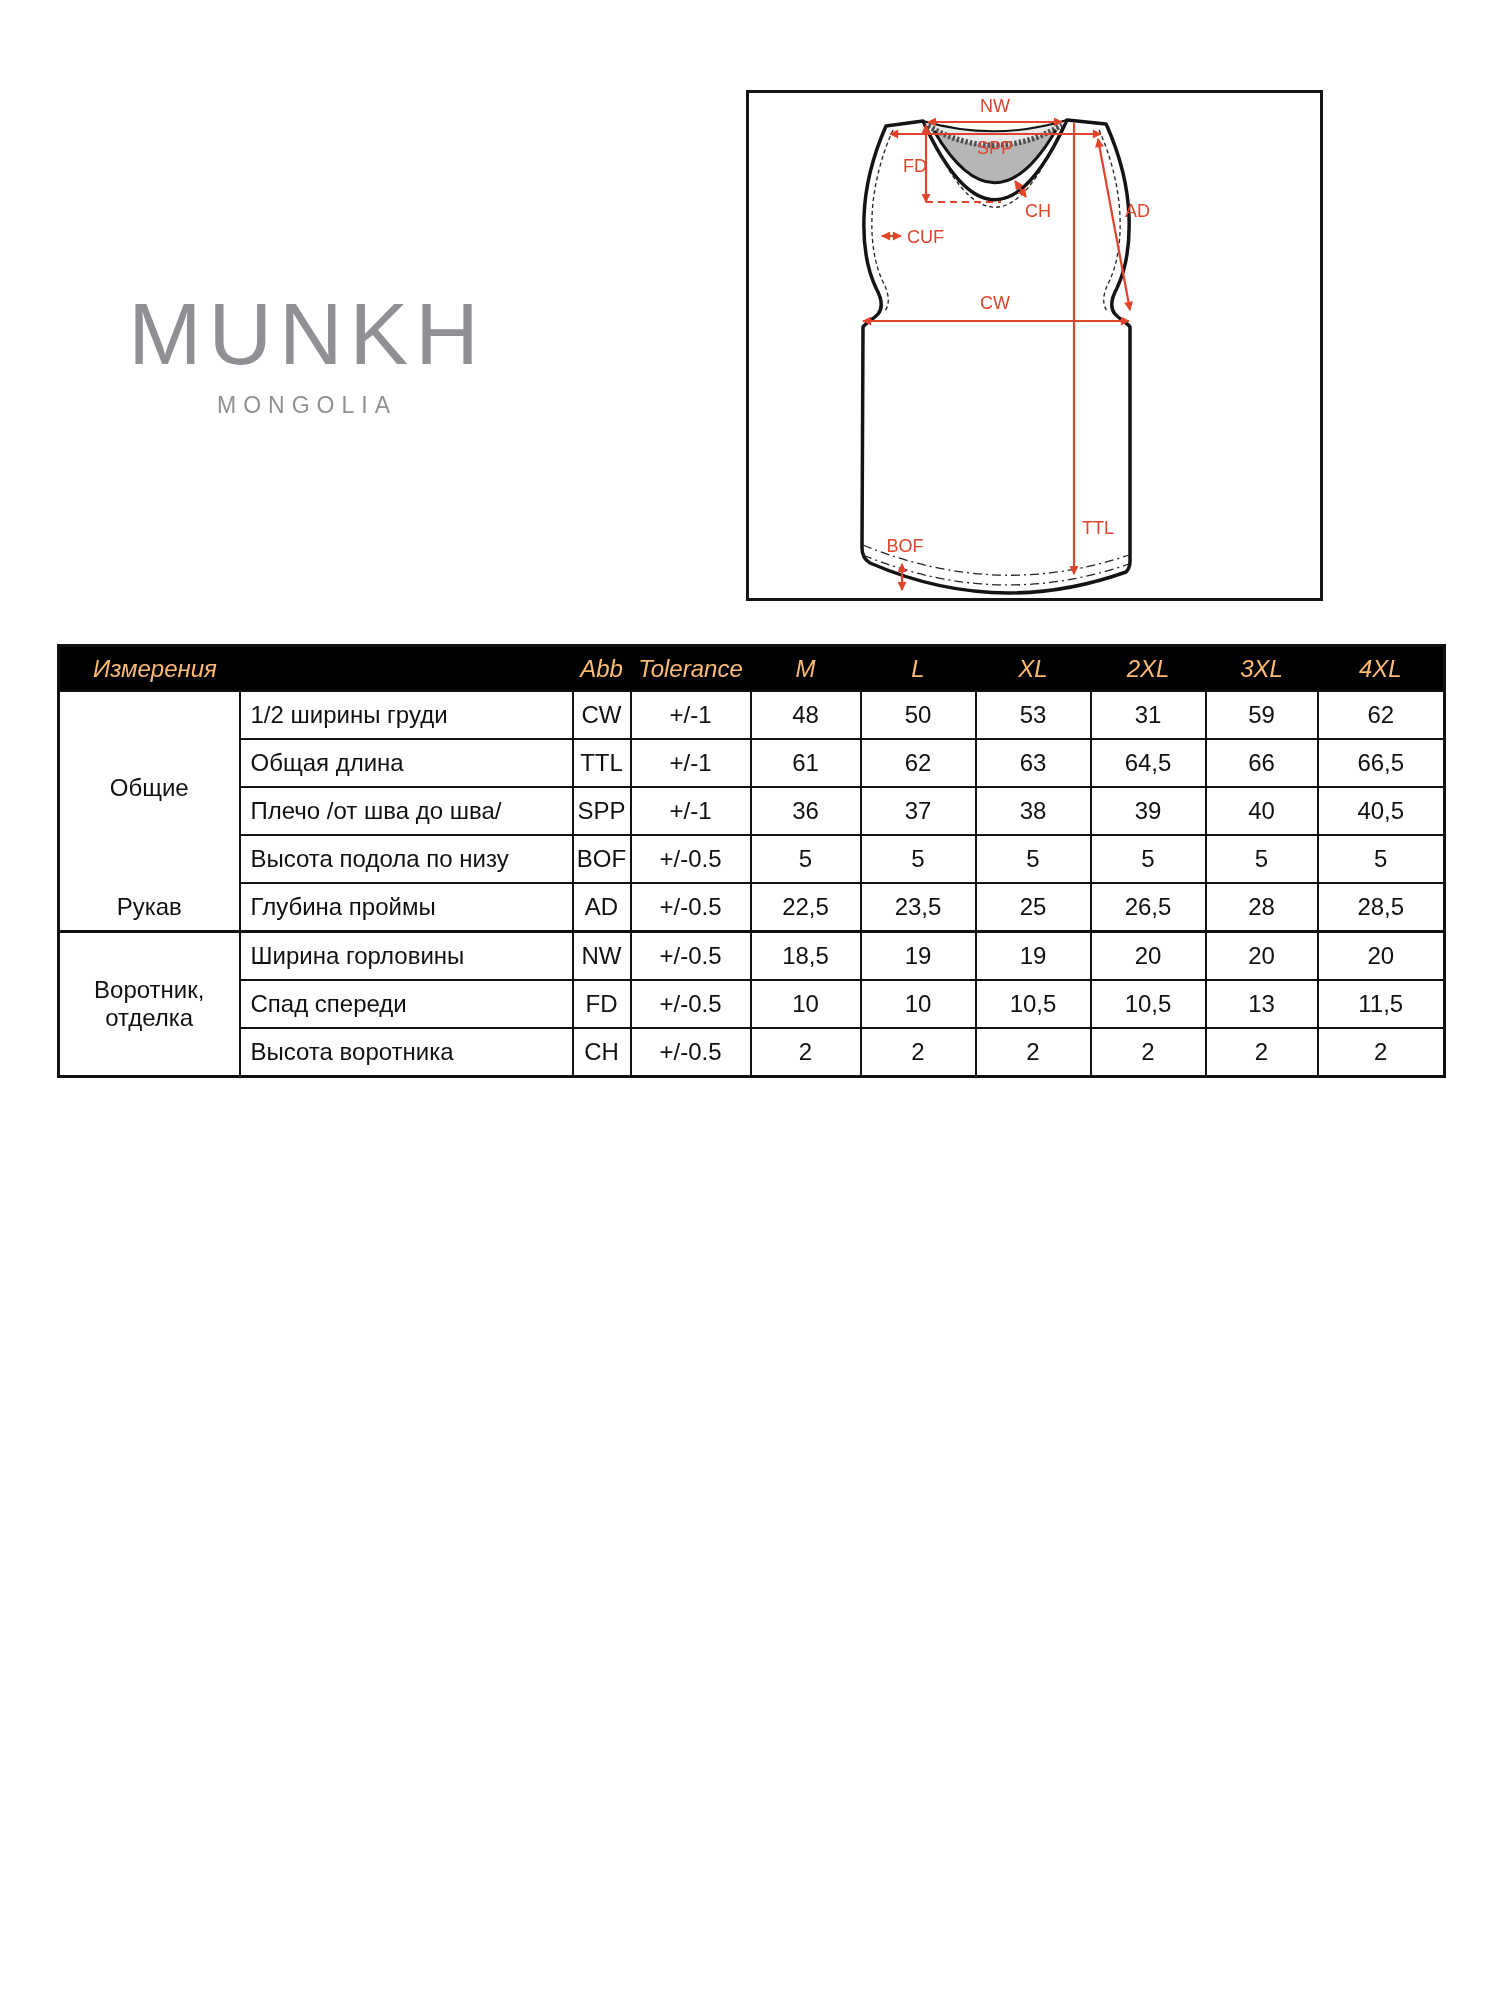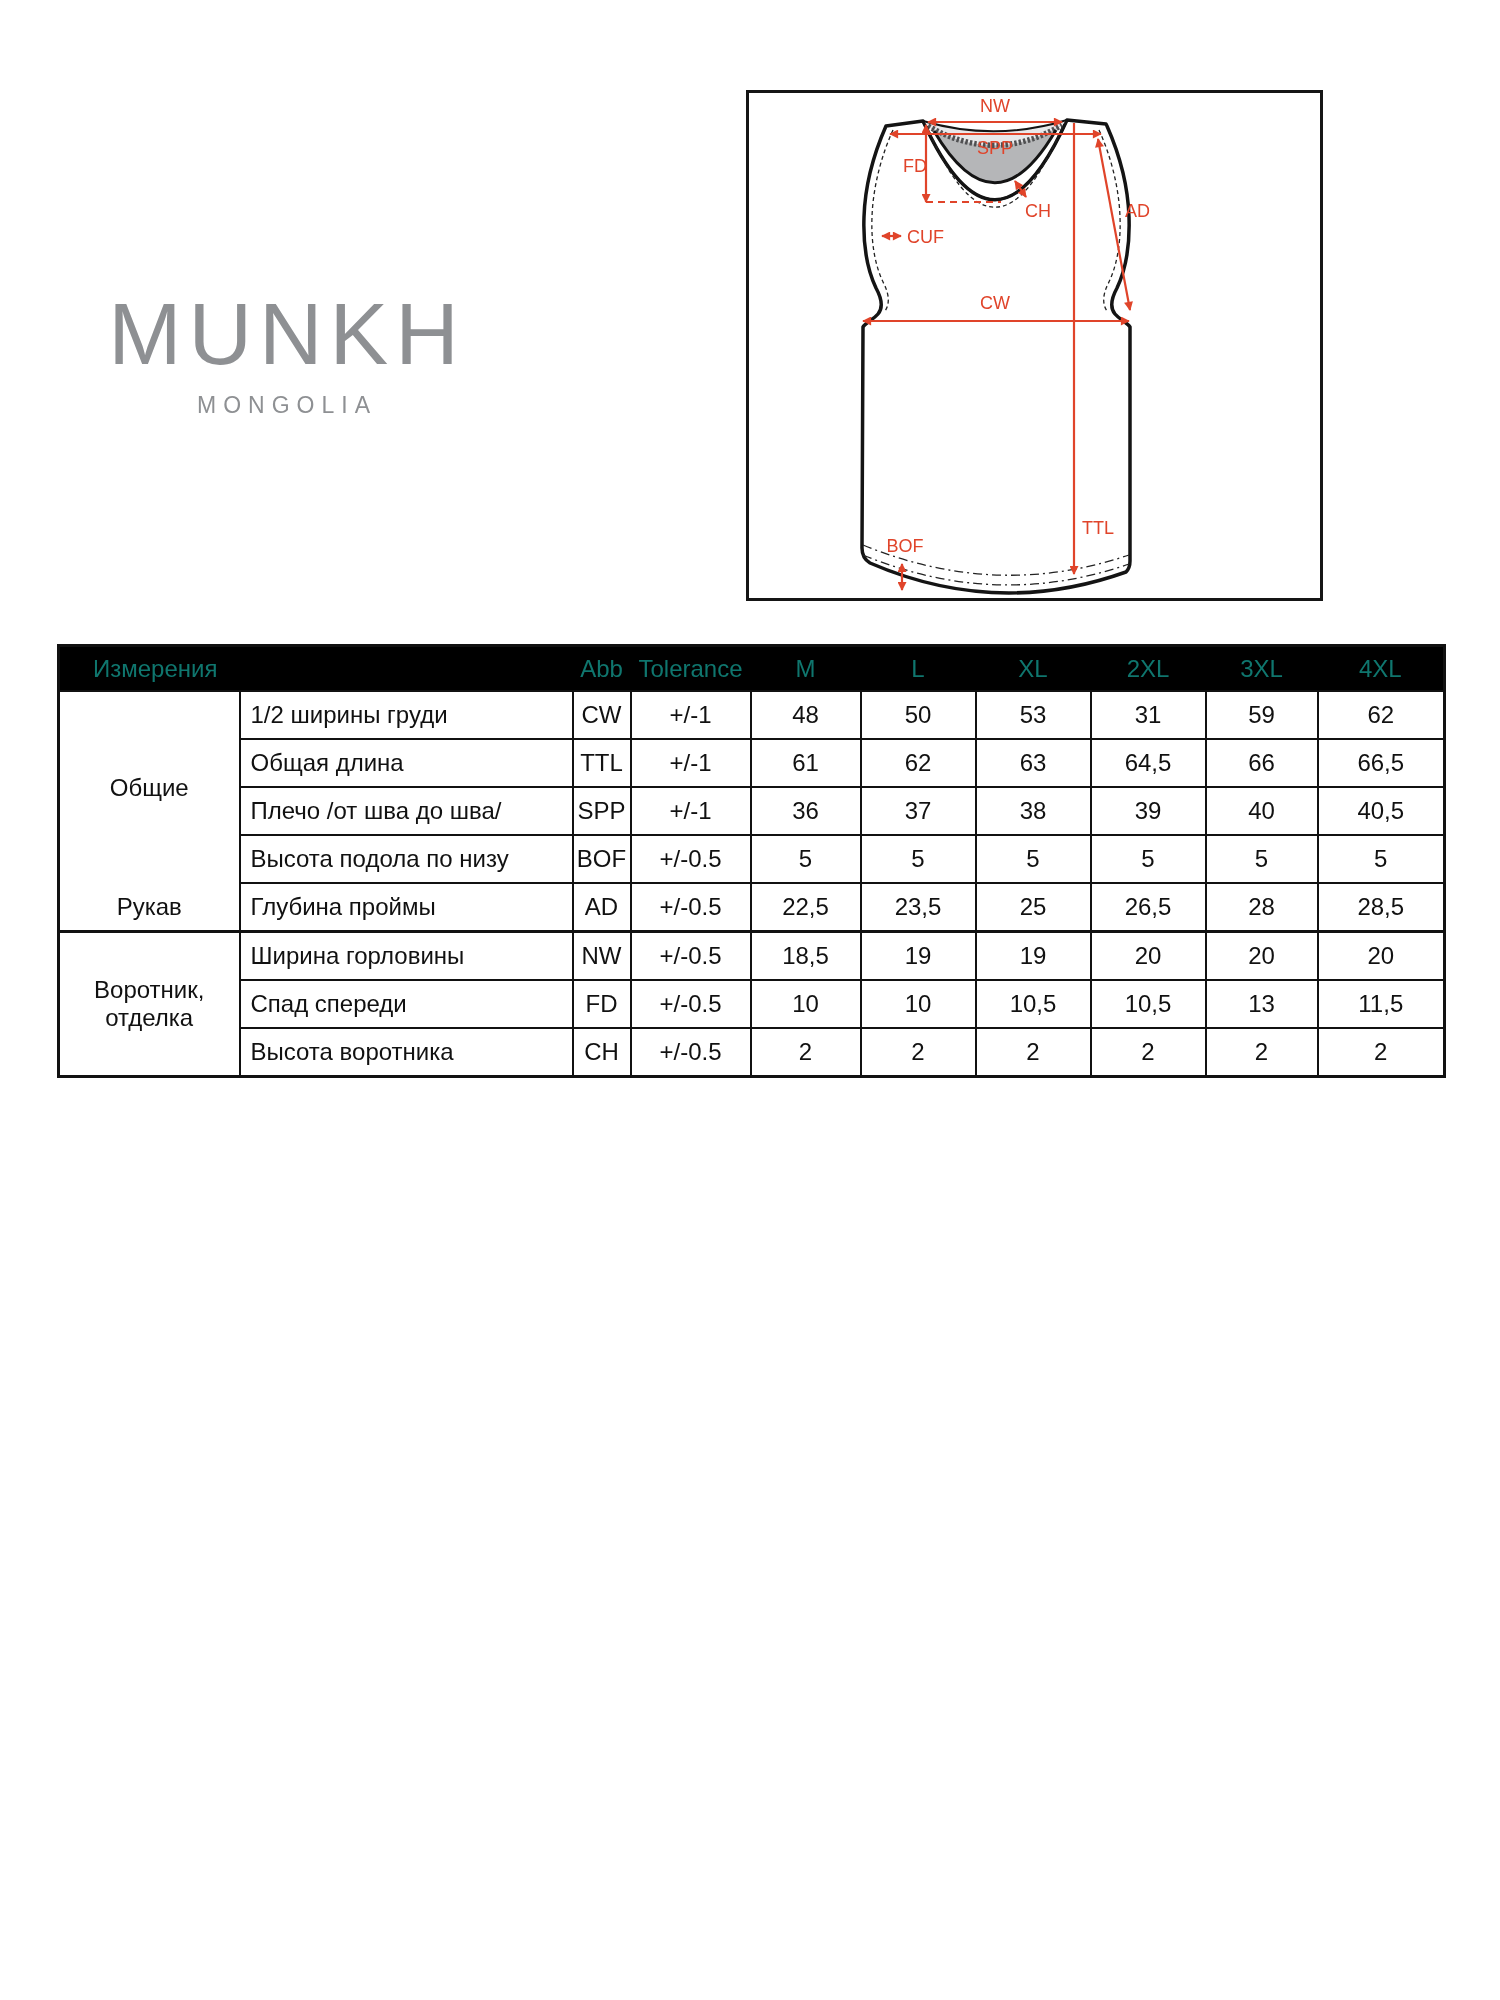--- a/index.html
+++ b/index.html
@@ -1,33 +1,33 @@
 <!DOCTYPE html>
 <html><head>
 <meta charset="utf-8">
 <style>
   html,body{margin:0;padding:0;background:#fff;}
   .page{position:relative;width:1500px;height:2000px;background:#ffffff;overflow:hidden;
         font-family:"Liberation Sans",sans-serif;color:#111;}
 
   
-  .logo{position:absolute;left:104px;top:290px;width:366px;text-align:center;color:#8e9093;}
+  .logo{position:absolute;left:124px;top:290px;width:366px;text-align:center;color:#8e9093;}
   .logo .brand{font-size:88px;line-height:1;letter-spacing:7px;font-weight:400;white-space:nowrap;}
   .logo .sub{margin-top:14px;font-size:23px;letter-spacing:7px;font-weight:400;white-space:nowrap;}
 
   
   .sketch-box{position:absolute;left:746px;top:90px;width:571px;height:505px;border:3px solid #151515;background:#fff;}
   .sketch-box svg{display:block;width:100%;height:100%;}
   .ann{font-size:18px;font-family:"Liberation Sans",sans-serif;}
 
   
   .size-table{position:absolute;left:57px;top:644px;border-collapse:collapse;table-layout:fixed;
               width:1386px;border:3px solid #111;font-size:24px;}
-  .size-table thead th{background:#000;color:#0f766e;font-weight:400;height:43px;text-align:center;
-                       border:0;padding:0;}
+  .size-table thead th{background:#000;color:#fdba74;font-weight:400;height:43px;text-align:center;
+                       border:0;padding:0;font-style:italic;}
   .size-table thead th.meas{text-align:left;padding-left:33px;}
   .size-table tbody td{border:2px solid #111;height:46px;padding:0;text-align:center;vertical-align:middle;
                        background:#fff;line-height:1.15;}
   .size-table tbody td.name{text-align:left;padding-left:10px;}
   .size-table tbody td.group{text-align:center;padding:0 6px;margin-top:21px;}
   .size-table tbody td.g-top{border-bottom:none;}
   .size-table tbody td.g-bot{border-top:none;}
   .size-table tbody tr.sep td{border-top:3px solid #111;}
 </style>
 </head>

